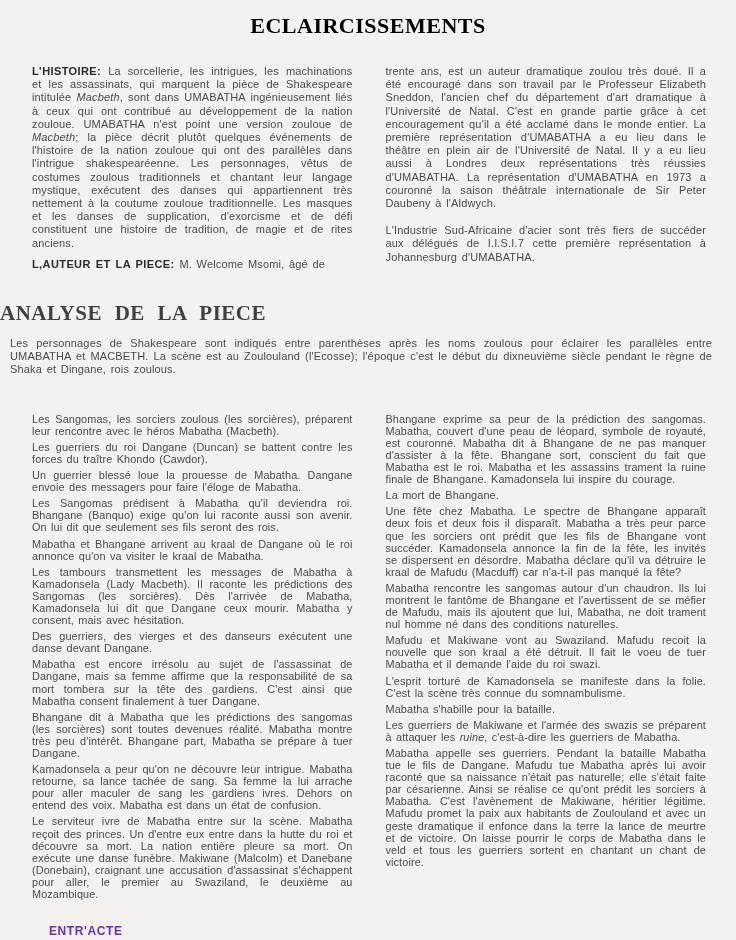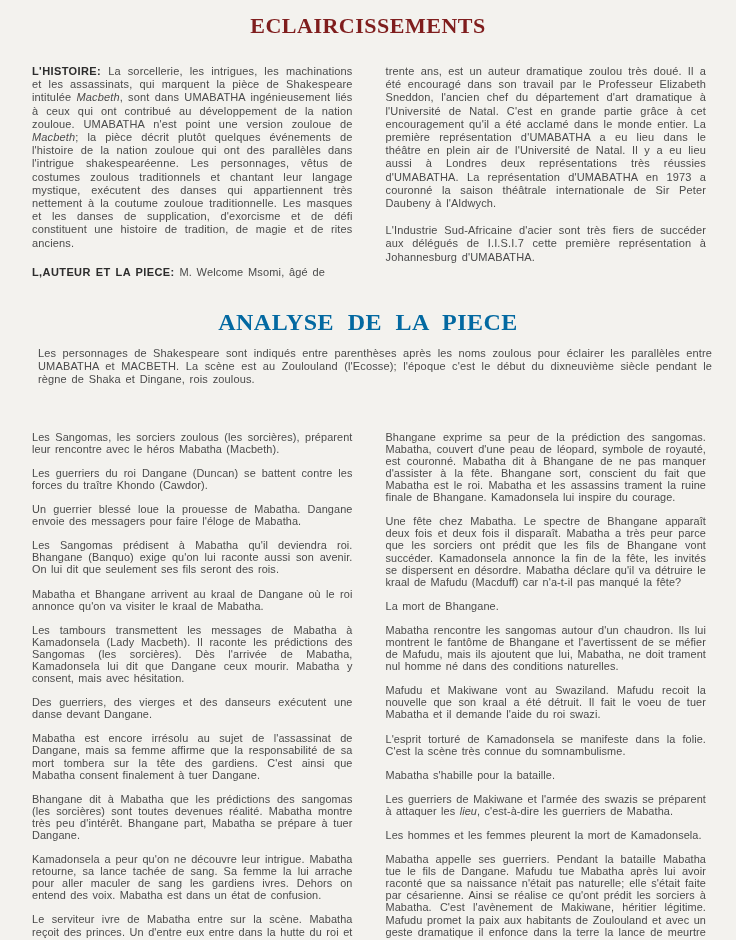--- a/index.html
+++ b/index.html
@@ -12,69 +12,69 @@
     color: #4a4a4a;
     font-family: "Liberation Sans", sans-serif;
     box-sizing: border-box;
     overflow: hidden;
   }
   h1.doc-title {
     font-family: "Liberation Serif", serif;
     font-weight: 600;
     font-size: 22px;
     letter-spacing: 0.5px;
-    color: #7f1d1d;
+    color: #000000;
     text-align: center;
     margin: 0;
     padding-top: 13px;
   }
   .cols {
     display: flex;
     gap: 33px;
     padding: 0 30px 0 32px;
   }
   .cols .col { flex: 1; min-width: 0; }
   .top-cols { margin-top: 26px; }
   .top-cols p {
     margin: 0;
     font-size: 11px;
     line-height: 13.2px;
     text-align: justify;
     letter-spacing: 0.15px;
     word-spacing: 1.5px;
   }
-  .top-cols p.after { margin-top: 16px; }
+  .top-cols p.after { margin-top: 8px; }
   .top-cols p.after-lg { margin-top: 14px; }
   b.lead {
     color: #2c2c2c;
     letter-spacing: 0.4px;
   }
   h2.section-title {
     font-family: "Liberation Serif", serif;
     font-weight: 600;
-    font-size: 24px;
+    font-size: 21px;
     letter-spacing: 0.5px;
     word-spacing: 7px;
-    color: #0369a1;
-    text-align: center;
+    color: #404040;
+    text-align: left;
     margin: 0;
     padding-top: 30px;
   }
   p.intro {
     margin: 11px 0 0 0;
-    padding: 0 24px 0 38px;
+    padding: 0 24px 0 10px;
     font-size: 11px;
     line-height: 13.2px;
     text-align: justify;
     letter-spacing: 0.15px;
     word-spacing: 1.5px;
   }
   .analysis-cols { margin-top: 32px; }
   .analysis-cols p.syn {
-    margin: 12px 0 3px 0;
+    margin: 4px 0 3px 0;
     font-size: 10.9px;
     line-height: 12.1px;
     text-align: justify;
     letter-spacing: 0.1px;
     word-spacing: 1.2px;
   }
   p.entracte {
     margin: 24px 0 0 0;
     padding-left: 17px;
     font-size: 12px;
@@ -116,25 +116,24 @@
       <p class="syn">Les tambours transmettent les messages de Mabatha à Kamadonsela (Lady Macbeth). Il raconte les prédictions des Sangomas (les sorcières). Dès l'arrivée de Mabatha, Kamadonsela lui dit que Dangane ceux mourir. Mabatha y consent, mais avec hésitation.</p>
       <p class="syn">Des guerriers, des vierges et des danseurs exécutent une danse devant Dangane.</p>
       <p class="syn">Mabatha est encore irrésolu au sujet de l'assassinat de Dangane, mais sa femme affirme que la responsabilité de sa mort tombera sur la tête des gardiens. C'est ainsi que Mabatha consent finalement à tuer Dangane.</p>
       <p class="syn">Bhangane dit à Mabatha que les prédictions des sangomas (les sorcières) sont toutes devenues réalité. Mabatha montre très peu d'intérêt. Bhangane part, Mabatha se prépare à tuer Dangane.</p>
       <p class="syn">Kamadonsela a peur qu'on ne découvre leur intrigue. Mabatha retourne, sa lance tachée de sang. Sa femme la lui arrache pour aller maculer de sang les gardiens ivres. Dehors on entend des voix. Mabatha est dans un état de confusion.</p>
       <p class="syn">Le serviteur ivre de Mabatha entre sur la scène. Mabatha reçoit des princes. Un d'entre eux entre dans la hutte du roi et découvre sa mort. La nation entière pleure sa mort. On exécute une danse funèbre. Makiwane (Malcolm) et Danebane (Donebain), craignant une accusation d'assassinat s'échappent pour aller, le premier au Swaziland, le deuxième au Mozambique.</p>
       <p class="entracte">ENTR'ACTE</p>
     </div>
     <div class="col">
       <p class="syn">Bhangane exprime sa peur de la prédiction des sangomas. Mabatha, couvert d'une peau de léopard, symbole de royauté, est couronné. Mabatha dit à Bhangane de ne pas manquer d'assister à la fête. Bhangane sort, conscient du fait que Mabatha est le roi. Mabatha et les assassins trament la ruine finale de Bhangane. Kamadonsela lui inspire du courage.</p>
+      <p class="syn">La mort de Bhangane.</p>
       <p class="syn">Une fête chez Mabatha. Le spectre de Bhangane apparaît deux fois et deux fois il disparaît. Mabatha a très peur parce que les sorciers ont prédit que les fils de Bhangane vont succéder. Kamadonsela annonce la fin de la fête, les invités se dispersent en désordre. Mabatha déclare qu'il va détruire le kraal de Mafudu (Macduff) car n'a-t-il pas manqué la fête?</p>
-      <p class="syn">La mort de Bhangane.</p>
       <p class="syn">Mabatha rencontre les sangomas autour d'un chaudron. Ils lui montrent le fantôme de Bhangane et l'avertissent de se méfier de Mafudu, mais ils ajoutent que lui, Mabatha, ne doit trament nul homme né dans des conditions naturelles.</p>
       <p class="syn">Mafudu et Makiwane vont au Swaziland. Mafudu recoit la nouvelle que son kraal a été détruit. Il fait le voeu de tuer Mabatha et il demande l'aide du roi swazi.</p>
       <p class="syn">L'esprit torturé de Kamadonsela se manifeste dans la folie. C'est la scène très connue du somnambulisme.</p>
       <p class="syn">Mabatha s'habille pour la bataille.</p>
-      <p class="syn"><span>Les guerriers de Makiwane et l'armée des swazis se préparent à attaquer les </span><i>lieu</i><span>, c'est-à-dire les guerriers de Mabatha.</span></p>
-      <p class="syn">Les hommes et les femmes pleurent la mort de Kamadonsela.</p>
+      <p class="syn"><span>Les guerriers de Makiwane et l'armée des swazis se préparent à attaquer les </span><i>ruine</i><span>, c'est-à-dire les guerriers de Mabatha.</span></p>
       <p class="syn">Mabatha appelle ses guerriers. Pendant la bataille Mabatha tue le fils de Dangane. Mafudu tue Mabatha après lui avoir raconté que sa naissance n'était pas naturelle; elle s'était faite par césarienne. Ainsi se réalise ce qu'ont prédit les sorciers à Mabatha. C'est l'avènement de Makiwane, héritier légitime. Mafudu promet la paix aux habitants de Zoulouland et avec un geste dramatique il enfonce dans la terre la lance de meurtre et de victoire. On laisse pourrir le corps de Mabatha dans le veld et tous les guerriers sortent en chantant un chant de victoire.</p>
     </div>
   </div>
 
 </div>
 
 </body></html>

